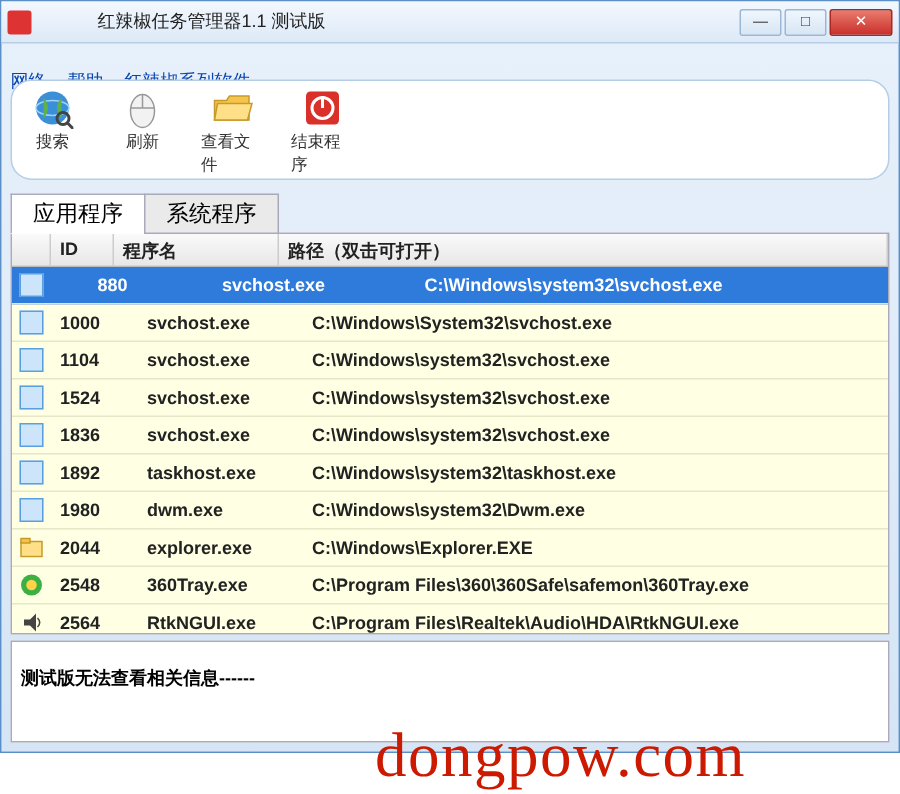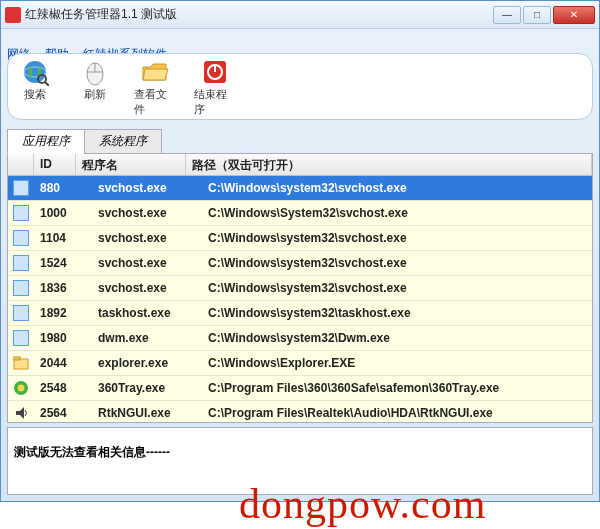--- a/index.html
+++ b/index.html
@@ -1,47 +1,47 @@
 <!DOCTYPE html>
 <html><head>
 <meta charset="utf-8">
 <style>
 * { box-sizing: border-box; margin: 0; padding: 0; }
 body { font-family: "Microsoft YaHei", SimSun, Arial, sans-serif; font-size: 12px; background: #fff; width: 600px; height: 529px; overflow: hidden; }
 .window { width: 600px; height: 502px; border: 1px solid #5a8fc8; background: linear-gradient(#e8f1fb, #d5e5f5); display: flex; flex-direction: column; }
-.titlebar { height: 28px; background: linear-gradient(#f3f8fe, #dde9f7); display: flex; align-items: center; padding: 0 4px; border-bottom: 1px solid #b5cde6; }
+.titlebar { height: 28px; background: linear-gradient(#f3f8fe, #dde9f7); display: flex; align-items: center; padding: 0 4px; border-bottom: 1px solid #b5cde6; gap: 40px; }
 .app-icon { width: 16px; height: 16px; background: #d33; border-radius: 2px; margin-right: 4px; }
 .title-text { flex: 1; font-size: 12px; color: #222; }
 .win-btns { display: flex; gap: 2px; }
 .win-btn { width: 28px; height: 18px; border: 1px solid #9bb7d6; background: linear-gradient(#f0f6fc,#d7e6f5); border-radius: 2px; font-size: 10px; line-height: 16px; text-align: center; color: #333; cursor: pointer; }
 .win-btn.close { background: linear-gradient(#e97b6c,#c9302c); color: #fff; border-color: #a82820; width: 42px; }
 .menubar { height: 22px; display: flex; align-items: center; padding: 0 6px; gap: 14px; font-size: 12px; }
 .menu-item { color: #0645ad; cursor: pointer; margin-top: 28px; }
 .toolbar-pane { margin: 2px 6px 4px 6px; background: #fff; border: 1px solid #b5cde6; border-radius: 14px; padding: 4px 6px 2px 6px; }
 .toolbar { display: flex; gap: 18px; }
 .tool-btn { display: flex; flex-direction: column; align-items: center; width: 42px; cursor: pointer; }
 .tool-ic { width: 32px; height: 28px; display: flex; align-items: center; justify-content: center; }
 .tool-lbl { font-size: 11px; color: #333; margin-top: 1px; }
 .tabs { display: flex; margin: 4px 6px 0 6px; }
-.tab { padding: 3px 14px; border: 1px solid #aab; background: #eaeaea; font-size: 12px; cursor: pointer; position: relative; top: 1px; font-style: italic; }
+.tab { padding: 3px 14px; border: 1px solid #aab; background: #eaeaea; font-size: 15px; cursor: pointer; position: relative; top: 1px; }
 .tab.active { background: #fff; border-bottom: 1px solid #fff; }
 .tab + .tab { margin-left: -1px; }
 .content { margin: 0 6px 4px 6px; border: 1px solid #aab; background: #fff; flex: 1; display: flex; flex-direction: column; overflow: hidden; }
 .grid-head { display: flex; background: linear-gradient(#fafafa,#e7e7e7); border-bottom: 1px solid #bbb; height: 22px; }
 .gh { border-right: 1px solid #ccc; padding: 3px 6px; font-size: 12px; font-weight: bold; color: #222; }
 .c0 { width: 26px; } .c1 { width: 42px; text-align: left; } .c2 { width: 110px; } .c3 { flex: 1; }
 .grid-body { flex: 1; overflow-y: auto; background: #ffffe3; }
 .row { display: flex; height: 25px; align-items: center; border-bottom: 1px solid #e6e6c8; font-size: 12px; color: #222; }
-.row.sel { background: #2f7bdc; color: #fff; }
+.row.sel { background: #2f7bdc; color: #fff; gap: 25px; }
 .cell { padding: 0 6px; overflow: hidden; white-space: nowrap; text-overflow: ellipsis; }
 .ic-cell { width: 26px; display: flex; justify-content: center; }
 .c1c { width: 42px; font-weight: bold; } .c2c { width: 110px; font-weight: bold; margin-left: 16px; } .c3c { flex: 1; font-weight: bold; }
 .proc-ic { width: 16px; height: 16px; border: 1px solid #5aa0e0; background: #cde5fb; }
 .status-pane { margin: 0 6px 6px 6px; border: 1px solid #aab; background: #fff; height: 68px; padding: 16px 6px; font-size: 12px; font-weight: bold; }
-.watermark { position: absolute; left: 239px; top: 480px; font-family: "Times New Roman", serif; font-size: 42px; color: #cc1a00; pointer-events: none; letter-spacing: 1px; text-align: center; }
+.watermark { position: absolute; left: 250px; top: 480px; font-family: "Times New Roman", serif; font-size: 42px; color: #cc1a00; pointer-events: none; letter-spacing: 1px; text-align: center; }
 svg { display: block; }
 </style>
 </head>
 <body>
 
 <div class="window">
 
   <div class="titlebar">
     <div class="app-icon"></div>
     <div class="title-text">红辣椒任务管理器1.1 测试版</div>

